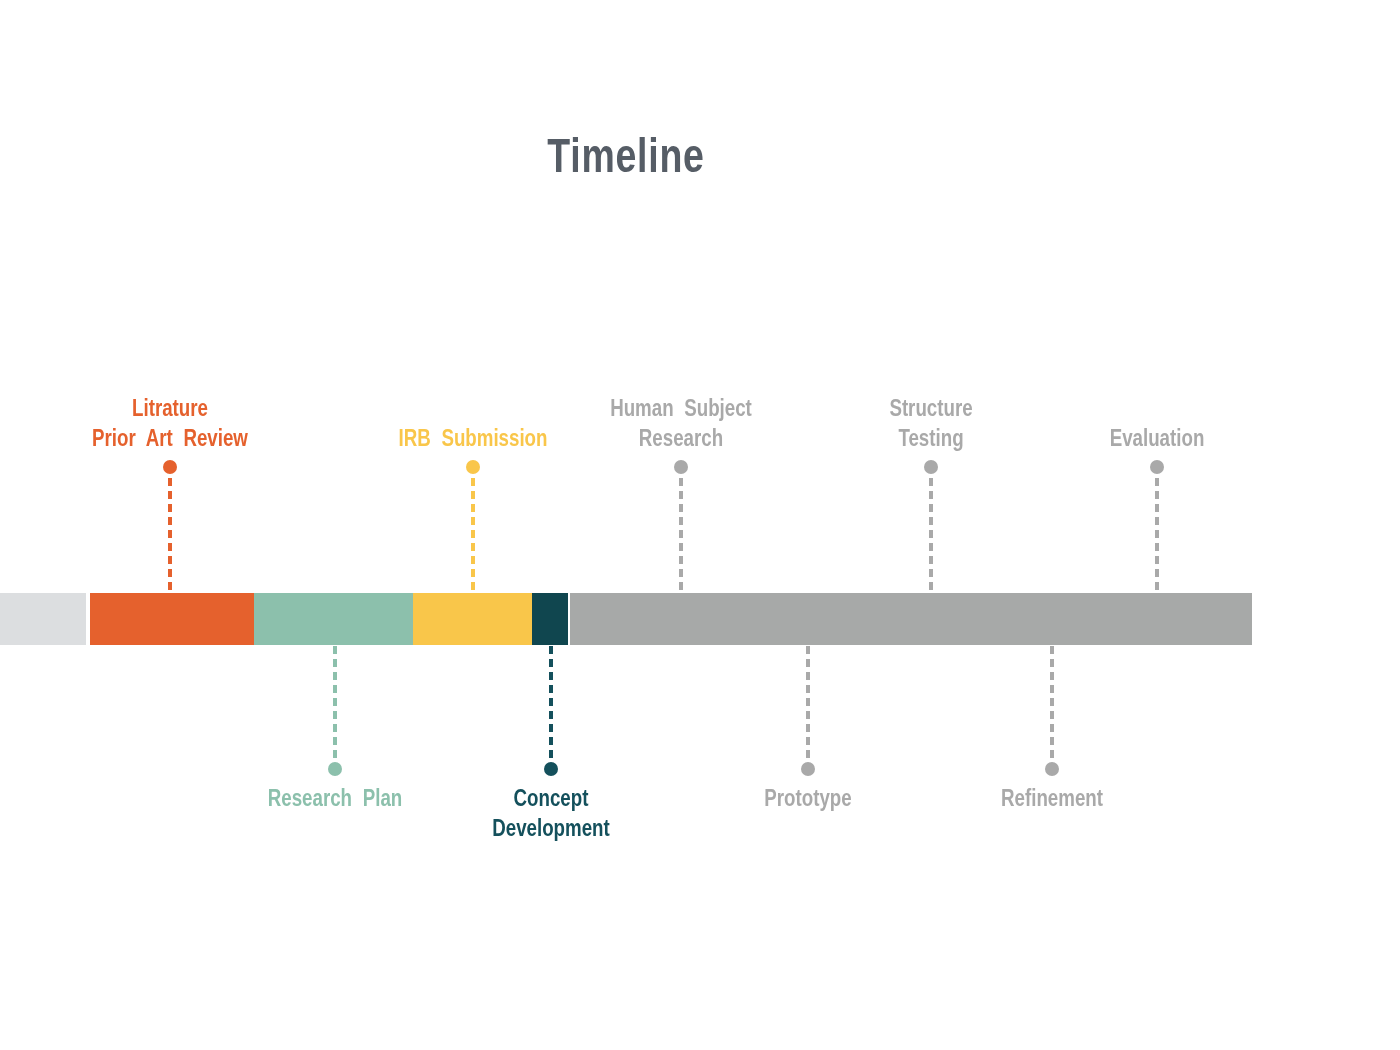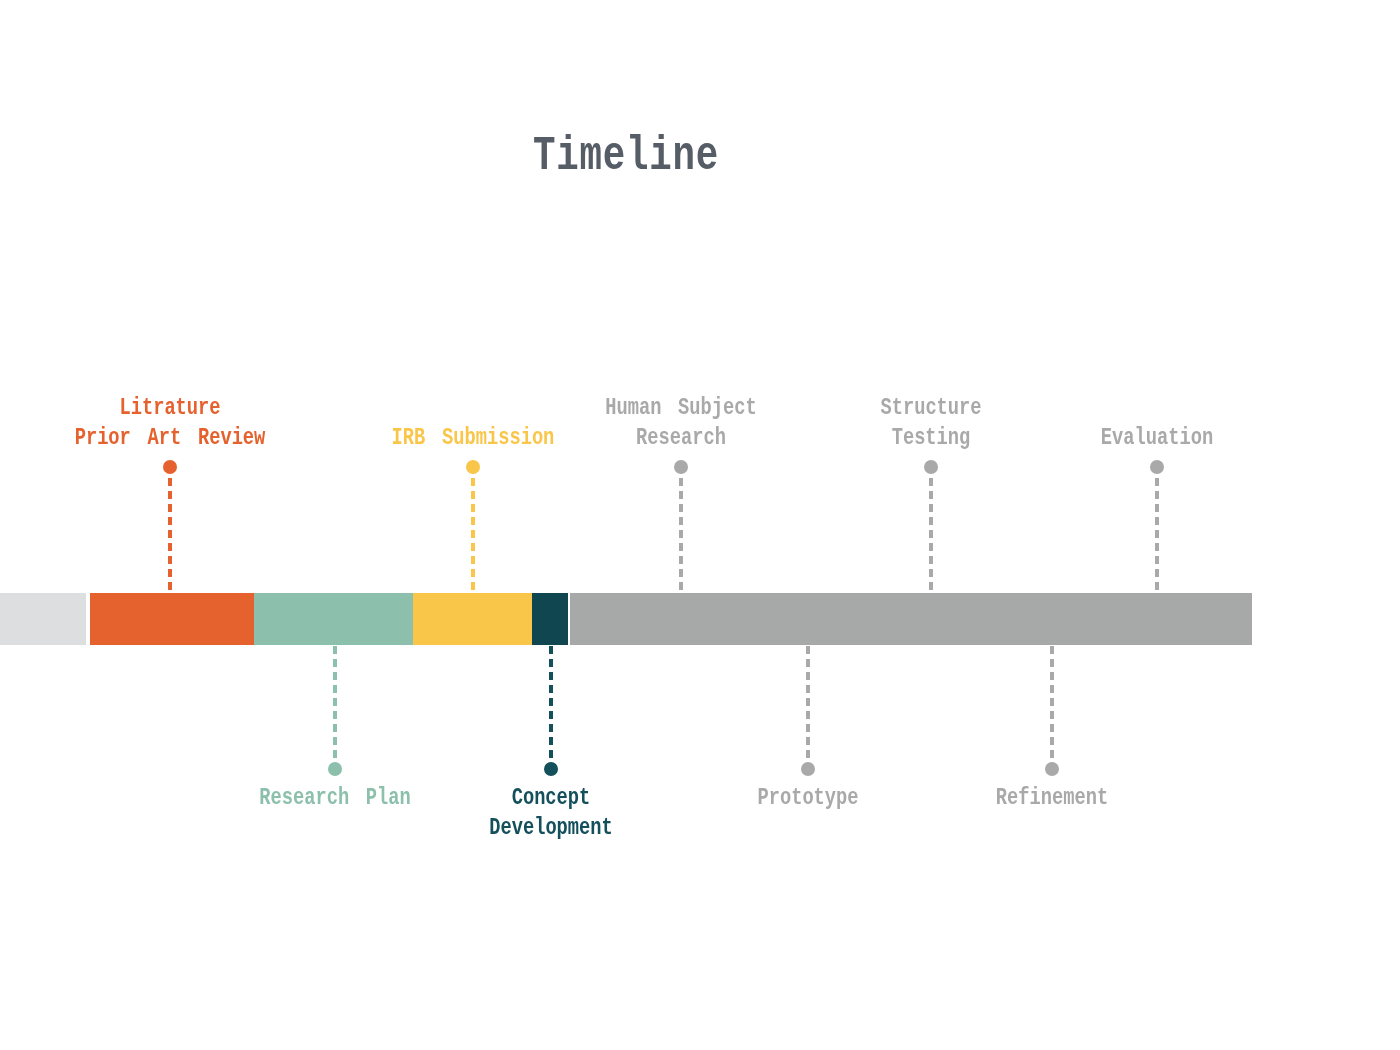--- a/index.html
+++ b/index.html
@@ -1,18 +1,18 @@
 <!DOCTYPE html>
 <html><head>
 <meta charset="utf-8">
 <style>
   html,body{margin:0;padding:0;background:#ffffff;}
   .stage{
     position:relative;width:1252px;height:1050px;background:#ffffff;overflow:hidden;
-    font-family:Liberation Mono, monospace;
+    font-family:Liberation Sans, sans-serif;
   }
   .title{
     position:absolute;top:132px;left:50%;margin:0;
     transform:translateX(-50%) scaleX(.78);
     font-size:48px;font-weight:bold;letter-spacing:1px;line-height:1;
     color:var(--c);white-space:nowrap;
   }
   
   .track,.seg{position:absolute;top:593px;height:52px;background:var(--c);}
   

